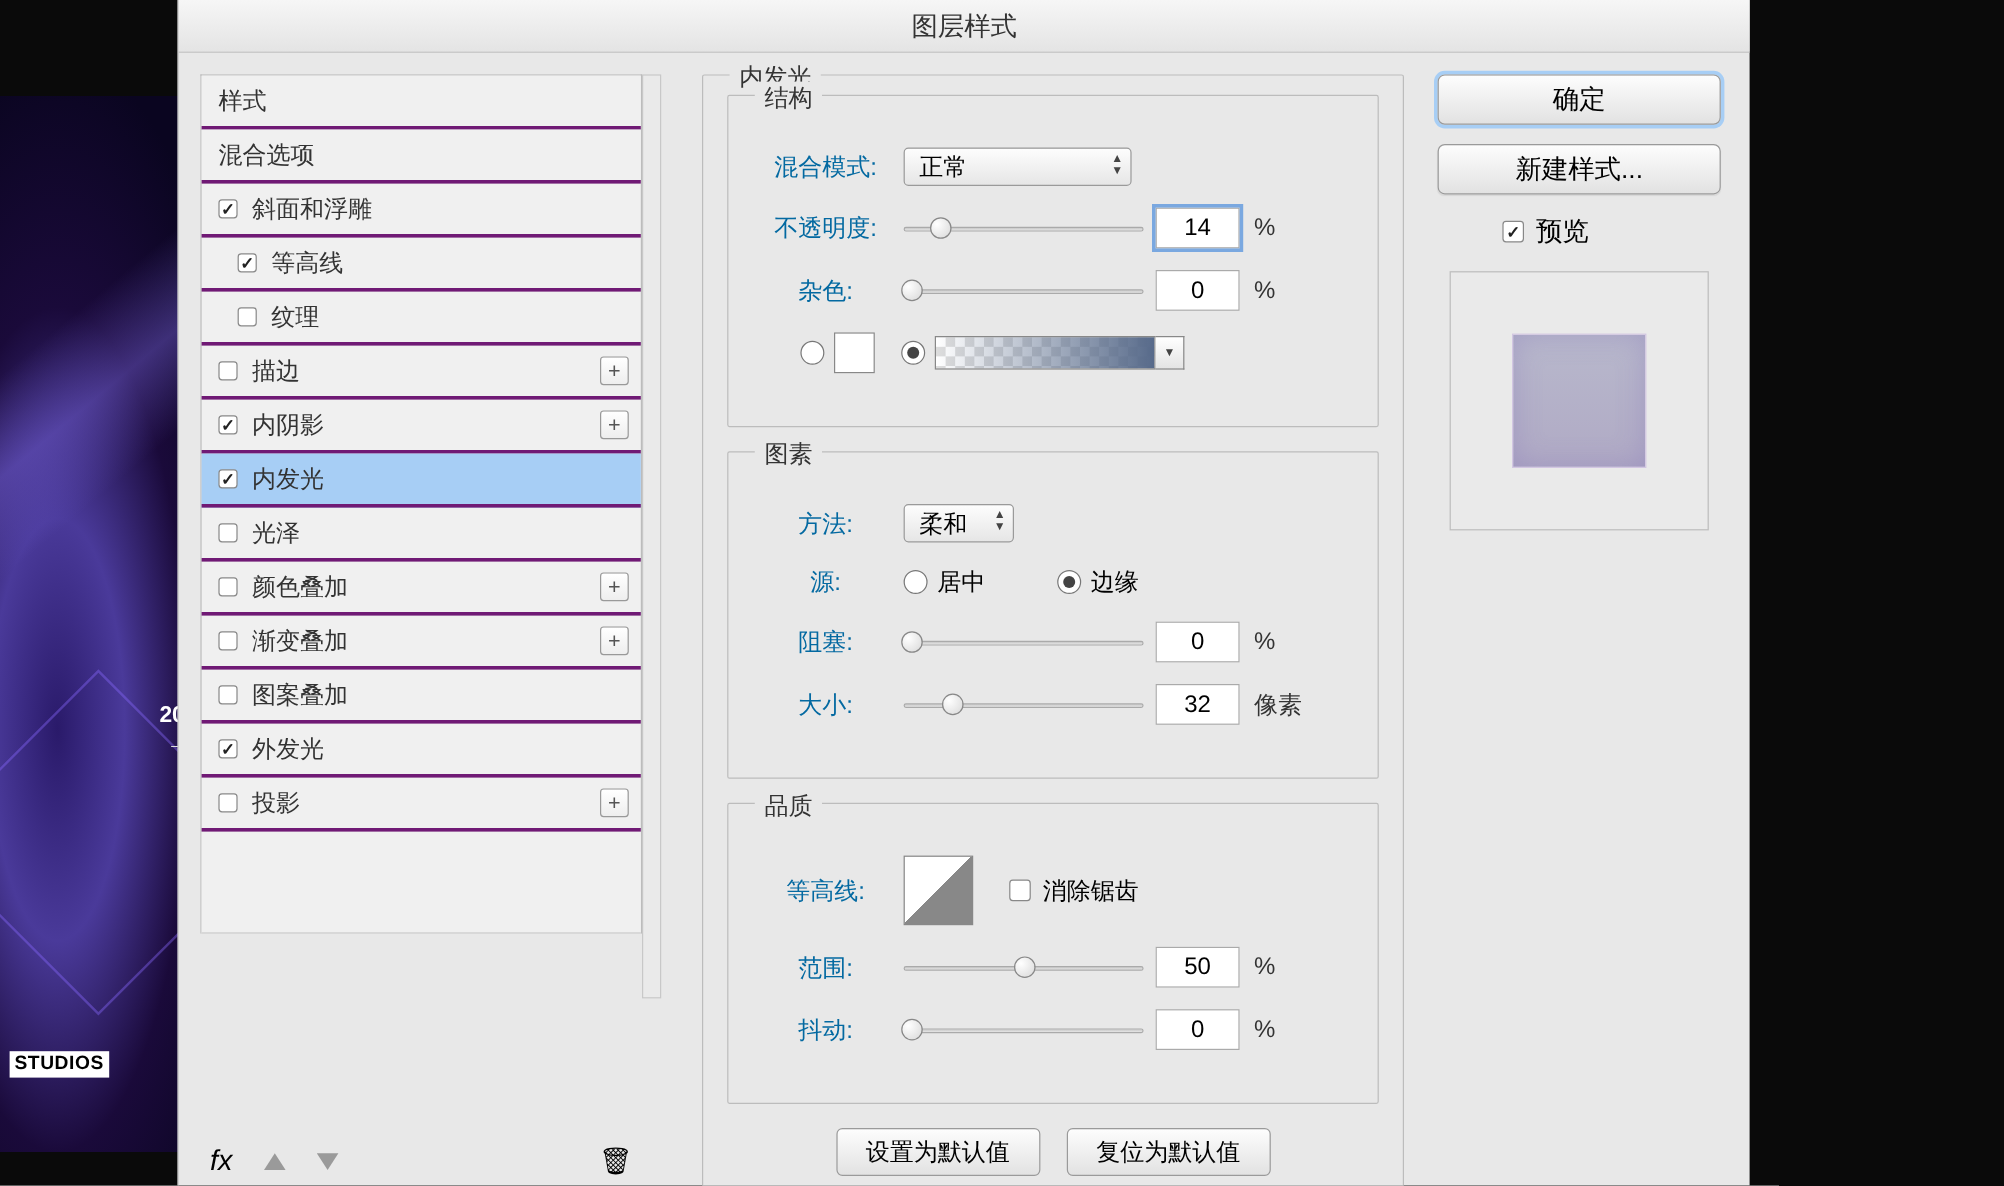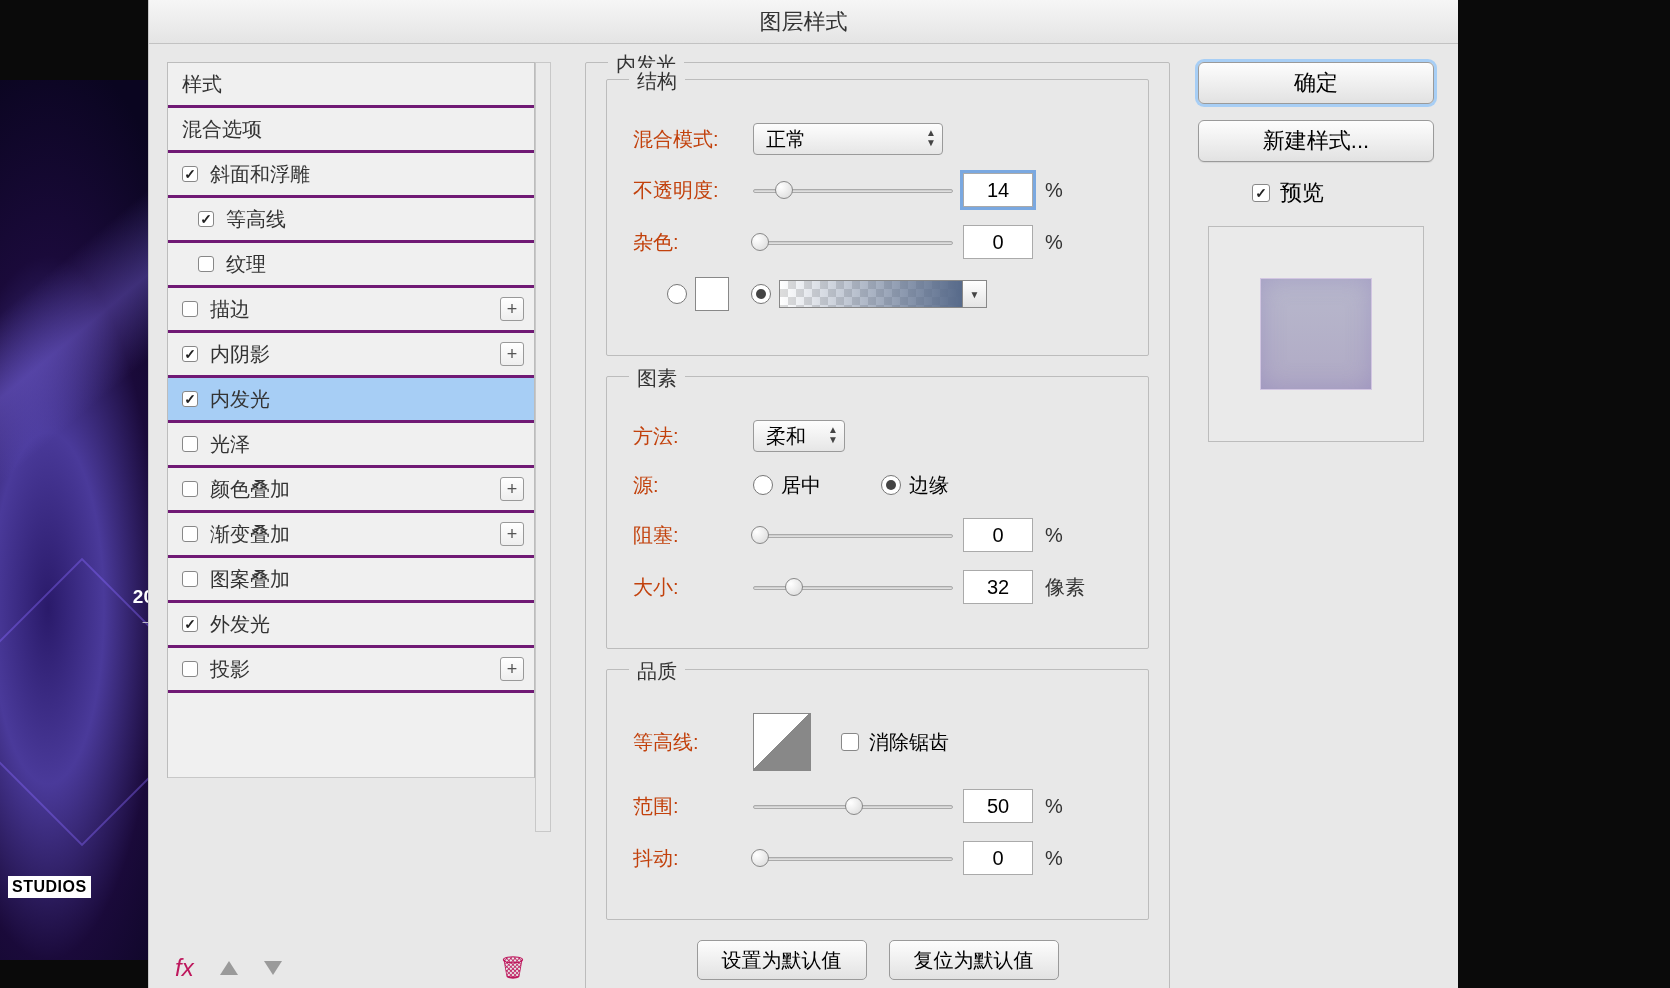--- a/index.html
+++ b/index.html
@@ -21,35 +21,35 @@
 .stylelist { width:368px; border:1px solid #bcbcbc; border-bottom:none; background:#f0f0f0; }
 .stylelist .row { height:45px; border-bottom:3px solid #701a75; display:flex; align-items:center; padding:0 10px 0 14px; font-size:20px; color:#333; position:relative; }
 .stylelist .row.header { background:#f0f0f0; }
 .stylelist .row.indent1 { padding-left:30px; }
 .stylelist .row.selected { background:#a7cef5; }
 .stylelist .row .cb { width:16px; height:16px; border:1px solid #888; border-radius:3px; background:#fff; margin-right:12px; display:flex; align-items:center; justify-content:center; flex-shrink:0; }
 .stylelist .row .cb.checked::after { content:"✓"; font-size:14px; color:#222; font-weight:600; line-height:1; }
 .stylelist .row .add { position:absolute; right:10px; width:24px; height:24px; border:1px solid #999; border-radius:3px; background:linear-gradient(#fff,#eee); text-align:center; line-height:22px; font-size:18px; color:#555; cursor:pointer; }
 .stylelist .filler { height:85px; border-bottom:1px solid #c8c8c8; background:#f0f0f0; }
 .scrollgutter { position:absolute; left:386px; top:18px; width:16px; height:770px; background:#eaeaea; border:1px solid #c8c8c8; }
-.bottombar { position:absolute; bottom:0; left:18px; width:368px; height:40px; display:flex; align-items:center; gap:26px; padding:0 8px; color:#be185d; }
+.bottombar { position:absolute; bottom:0; left:18px; width:368px; height:40px; display:flex; align-items:center; gap:26px; padding:0 8px; color:#000000; }
 .bottombar .ico { font-size:24px; font-style:italic; }
 .bottombar .arrow { width:0;height:0; border-left:9px solid transparent; border-right:9px solid transparent; }
 .bottombar .up { border-bottom:14px solid #9a9a9a; }
 .bottombar .dn { border-top:14px solid #9a9a9a; }
 .bottombar .trash { margin-left:auto; font-size:22px; }
 
 
 .midcol { flex:1; padding:18px 28px 0 44px; position:relative; }
 .fieldset { border:1px solid #bcbcbc; border-radius:2px; padding:16px 20px 22px 20px; margin-bottom:18px; position:relative; background:#e8e8e8; }
 .fieldset > .legend { position:absolute; top:-12px; left:22px; background:#e8e8e8; padding:0 8px; font-size:20px; color:#333; }
 .subfieldset { border:1px solid #bcbcbc; border-radius:2px; padding:43px 26px 26px 26px; margin-bottom:20px; position:relative; }
 .subfieldset > .legend { position:absolute; top:-12px; left:22px; background:#e8e8e8; padding:0 8px; font-size:20px; color:#333; }
 .ctl { display:flex; align-items:center; margin-bottom:18px; min-height:30px; }
-.ctl .lbl { width:110px; text-align:left; font-size:20px; color:#c2410c; margin-right:10px; flex-shrink:0; }
+.ctl .lbl { width:110px; text-align:center; font-size:20px; color:#0369a1; margin-right:10px; flex-shrink:0; }
 .select { height:32px; border:1px solid #9a9a9a; border-radius:4px; background:linear-gradient(#fdfdfd,#e6e6e6); padding:0 28px 0 12px; font-size:20px; position:relative; display:inline-flex; align-items:center; cursor:pointer; }
 .select .arrows { position:absolute; right:6px; top:4px; font-size:10px; line-height:10px; color:#444; }
 .slider { position:relative; width:200px; height:14px; margin-right:10px; }
 .slider .track { position:absolute; top:6px; left:0; right:0; height:4px; background:linear-gradient(#c8c8c8,#e6e6e6); border:1px solid #aaa; border-radius:2px; }
 .slider .thumb { position:absolute; top:-2px; width:18px; height:18px; background:radial-gradient(circle at 30% 30%, #fff, #d8d8d8); border:1px solid #888; border-radius:50%; }
 .numbox { width:70px; height:34px; border:1px solid #aaa; background:#fff; font-size:20px; text-align:center; padding:0 4px; }
 .numbox.active { outline:3px solid #7aa8e0; }
 .unit { font-size:20px; margin-left:12px; color:#333; }
 .radio { width:20px; height:20px; border:1px solid #777; border-radius:50%; background:#fff; display:inline-flex; align-items:center; justify-content:center; margin-right:8px; cursor:pointer; }
 .radio.checked::after { content:""; width:10px; height:10px; background:#444; border-radius:50%; }

